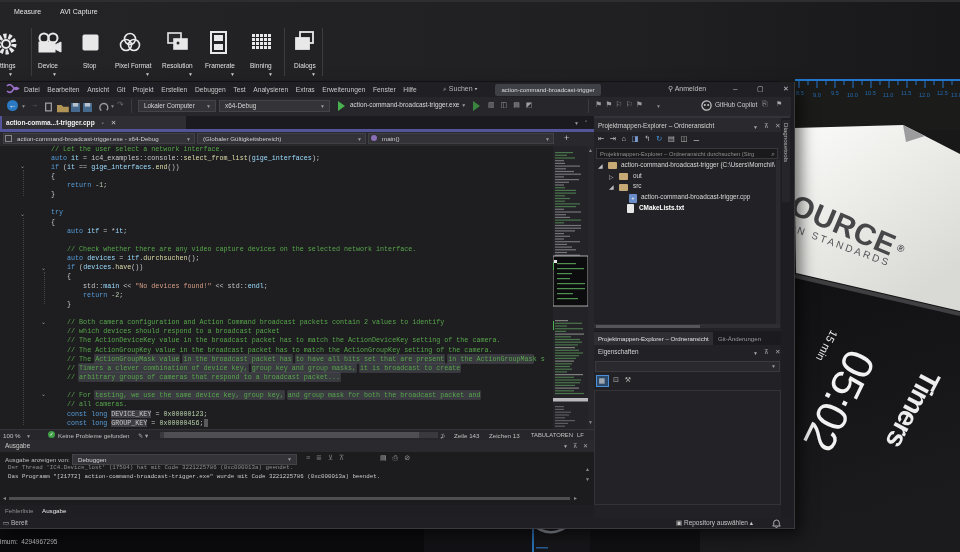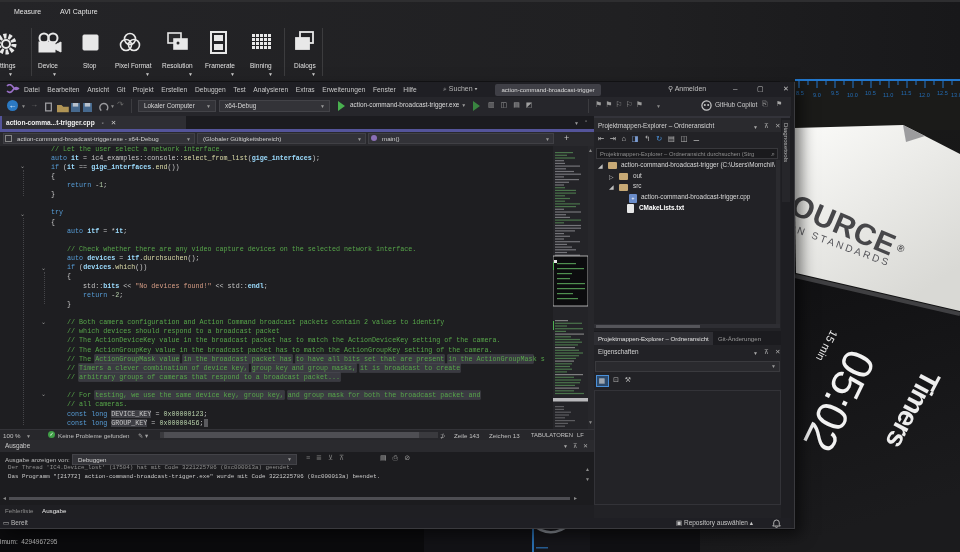--- a/index.html
+++ b/index.html
@@ -1,21 +1,21 @@
 <!DOCTYPE html>
 <html><head>
 <meta charset="utf-8">
 <style>
   html,body{margin:0;padding:0;background:#0d0d0f;}
   #stage{position:relative;width:960px;height:552px;overflow:hidden;
     font-family:"Liberation Sans",sans-serif;background:#141416;}
   .abs{position:absolute;}
   .mono{font-family:"Liberation Mono",monospace;}
   #code pre{margin:0;font-family:"Liberation Mono",monospace;font-size:6.7px;line-height:9.14px;color:#c8c8c8;}
-  .c{color:#57a64a;} .k{color:#569cd6;} .n{color:#b5cea8;} .s{color:#d69d85;} .v{color:#9cdcfe;font-weight:bold;} .f{color:#dcdcaa;}
+  .c{color:#57a64a;} .k{color:#569cd6;} .n{color:#b5cea8;} .s{color:#d69d85;} .v{color:#9cdcfe;} .f{color:#dcdcaa;}
   .hl{background:#3e3e44;} .bx{background:#3a3a41;box-shadow:0 0 0 0.5px #50505a;}
   .fold{position:absolute;font-size:6px;color:#9a9a9a;line-height:6px;}
   .guide{position:absolute;width:0;border-left:1px dotted #454549;}
 </style>
 </head>
 <body>
 <div id="stage">
 
   <div class="abs" id="photo" style="left:0;top:0;width:960px;height:552px;">
     <svg width="960" height="552" style="position:absolute;left:0;top:0;">
@@ -292,23 +292,23 @@
 {
     <span class="k">return</span> -<span class="n">1</span>;
 }
 
 <span class="k">try</span>
 {
     <span class="k">auto</span> <span class="v">itf</span> = *<span class="v">it</span>;
 
     <span class="c">// Check whether there are any video capture devices on the selected network interface.</span>
     <span class="k">auto</span> <span class="v">devices</span> = <span class="v">itf</span>.<span class="f">durchsuchen</span>();
-    <span class="k">if</span> (<span class="v">devices</span>.<span class="f">which</span>())
+    <span class="k">if</span> (<span class="v">devices</span>.<span class="f">have</span>())
     {
-        std::<span class="v">bits</span> &lt;&lt; <span class="s">"No devices found!"</span> &lt;&lt; std::<span class="v">endl</span>;
+        std::<span class="v">main</span> &lt;&lt; <span class="s">"No devices found!"</span> &lt;&lt; std::<span class="v">endl</span>;
         <span class="k">return</span> -<span class="n">2</span>;
     }
 
     <span class="c">// Both camera configuration and Action Command broadcast packets contain 2 values to identify</span>
     <span class="c">// which devices should respond to a broadcast packet</span>
     <span class="c">// The ActionDeviceKey value in the broadcast packet has to match the ActionDeviceKey setting of the camera.</span>
     <span class="c">// The ActionGroupKey value in the broadcast packet has to match the ActionGroupKey setting of the camera.</span>
     <span class="c">// The <span class="bx">ActionGroupMask value</span> <span class="bx">in the broadcast packet has</span> <span class="bx">to have all bits set that are present</span> <span class="bx">in the ActionGroupMas</span>k s</span>
     <span class="c">// <span class="bx">Timers a clever combination of device key,</span> <span class="bx">group key and group masks,</span> <span class="bx">it is broadcast to create</span></span>
     <span class="c">// <span class="bx">arbitrary groups of cameras that respond to a broadcast packet...</span></span>

